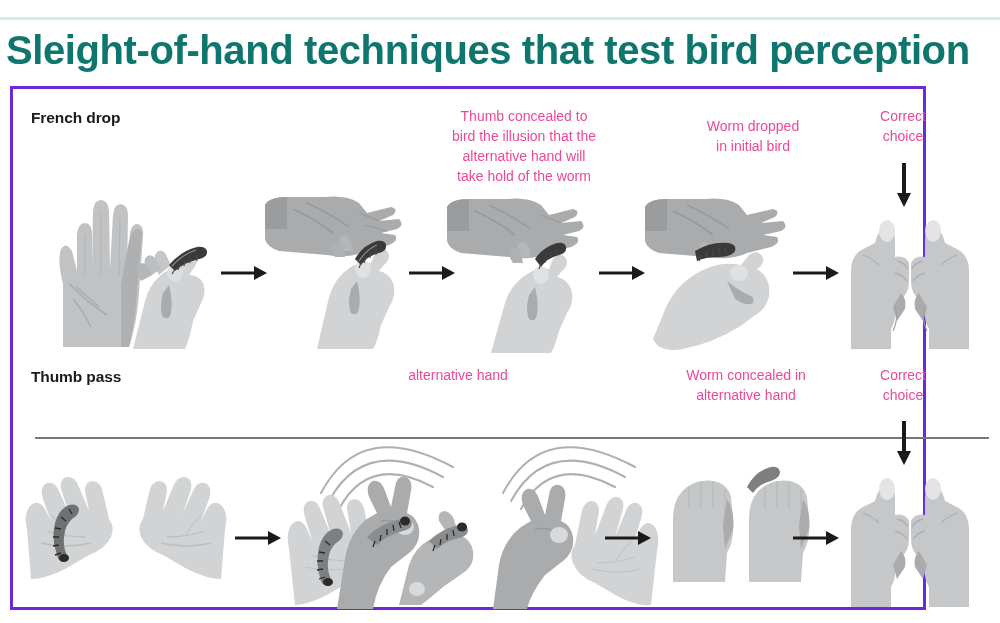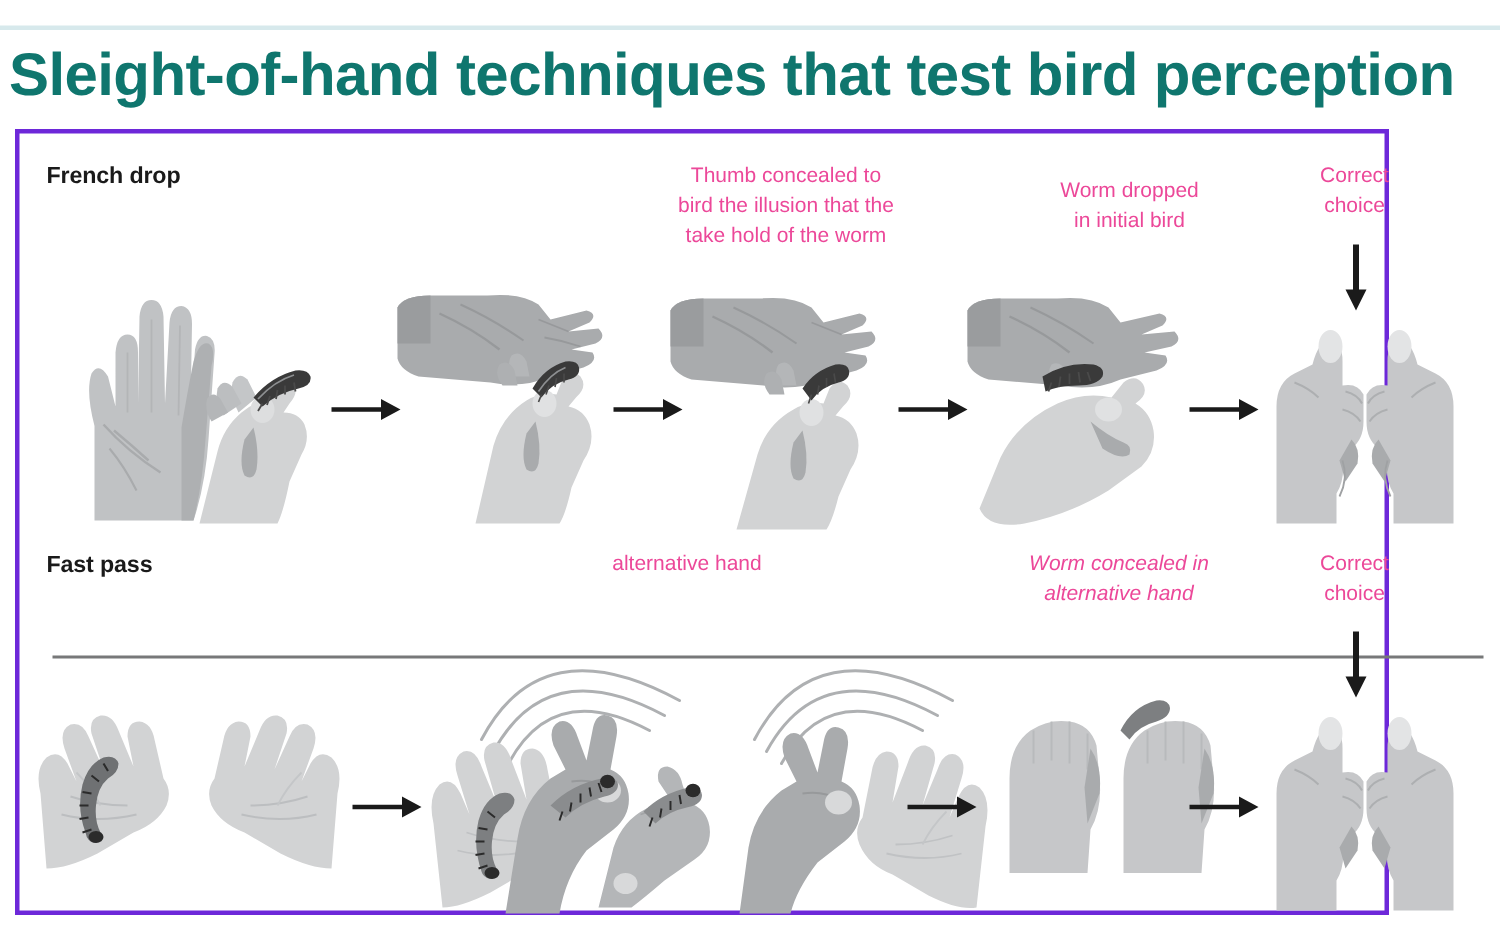--- a/index.html
+++ b/index.html
@@ -91,20 +91,21 @@
 
 <div class="frame">
 
   <div class="row-divider"></div>
 
   <div class="row-label" style="left:18px; top:20px;">French drop</div>
 
   <div class="caption" style="left:386px; top:17px; width:250px;">
     <div>Thumb concealed to</div>
     <div>bird the illusion that the</div>
+    <div>alternative hand will</div>
     <div>take hold of the worm</div>
   </div>
 
   <div class="caption" style="left:640px; top:27px; width:200px;">
     <div>Worm dropped</div>
     <div>in initial bird</div>
   </div>
 
   <div class="caption" style="left:818px; top:17px; width:144px;">
     <div>Correct</div>
@@ -260,27 +261,27 @@
         <ellipse cx="98" cy="24" rx="8" ry="11" fill="#e3e4e5"></ellipse>
         <path d="M88 54 Q80 56 77 62" stroke="#adafb1" stroke-width="1.3" fill="none"></path>
         <path d="M90 66 Q82 68 78 74" stroke="#adafb1" stroke-width="1.3" fill="none"></path>
         <path d="M122 48 Q112 52 106 58" stroke="#adafb1" stroke-width="1.3" fill="none"></path>
         <path d="M84 86 Q78 92 80 102 L88 114 L92 100 Z" fill="#a9abad"></path>
         <path d="M90 100 Q86 112 92 124" stroke="#9fa1a3" stroke-width="1.2" fill="none"></path>
       </g>
     </svg>
   </div>
 
-  <div class="row-label" style="left:18px; top:279px;">Fast pass</div>
+  <div class="row-label" style="left:18px; top:279px;">Thumb pass</div>
 
   <div class="caption" style="left:320px; top:276px; width:250px;">
     <div>alternative hand</div>
   </div>
 
-  <div class="caption" style="left:628px; top:276px; width:210px;font-style:italic;">
+  <div class="caption" style="left:628px; top:276px; width:210px;">
     <div>Worm concealed in</div>
     <div>alternative hand</div>
   </div>
 
   <div class="caption" style="left:818px; top:276px; width:144px;">
     <div>Correct</div>
     <div>choice</div>
   </div>
 
   <div class="panel" style="left:8px; top:362px; width:210px; height:130px;">

